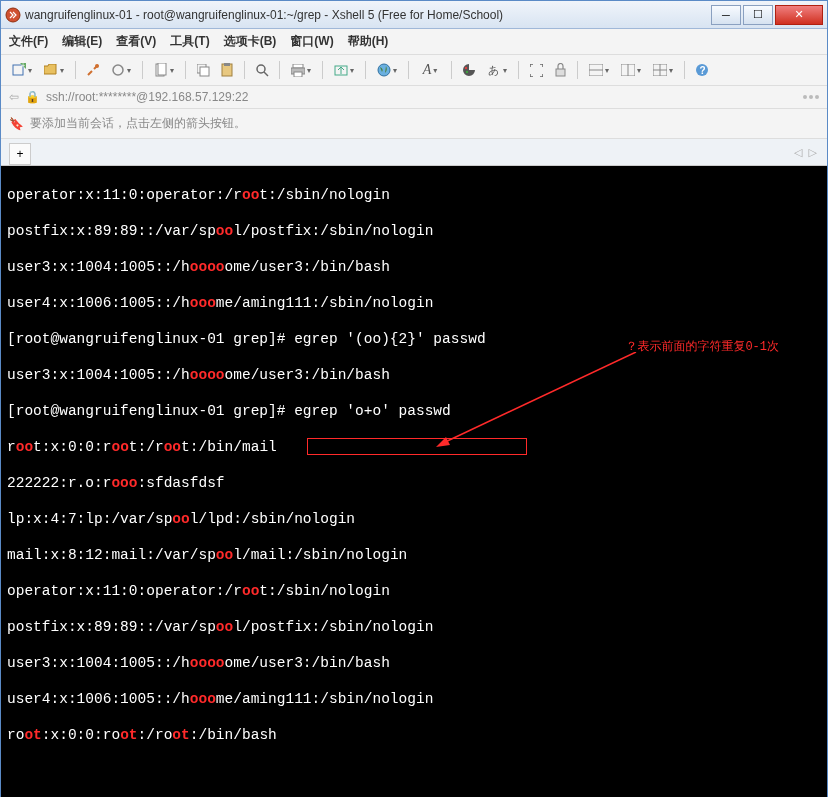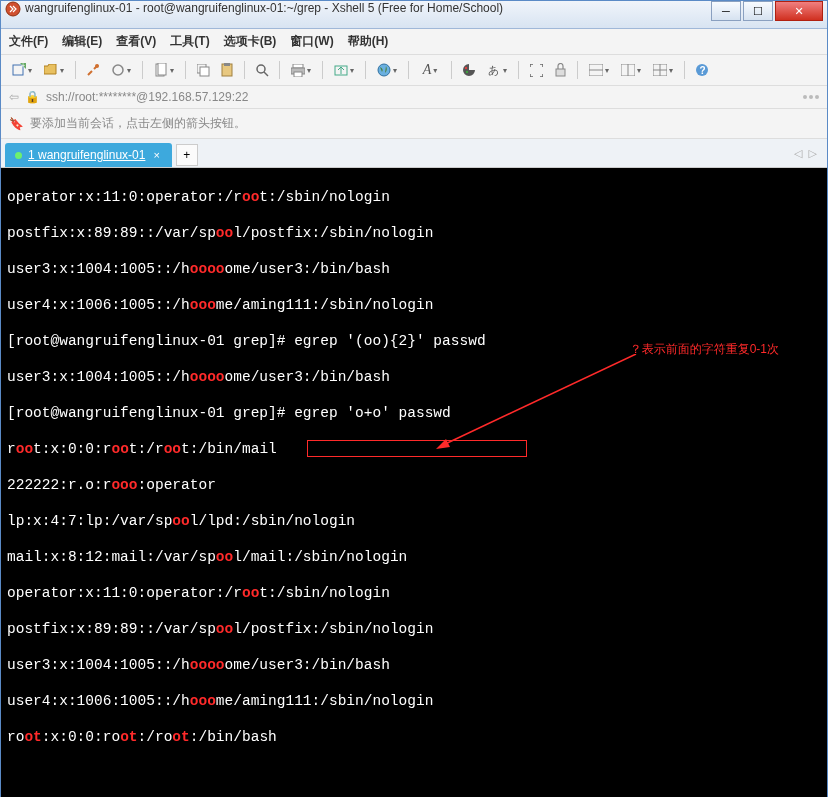--- a/index.html
+++ b/index.html
@@ -1,18 +1,18 @@
 <!DOCTYPE html>
 <html><head>
 <meta charset="utf-8">
 <style>
 * { margin:0; padding:0; box-sizing:border-box; }
 body { font-family:"Microsoft YaHei",Tahoma,Arial,sans-serif; font-size:12px; background:#fff; width:828px; }
 .window { border:1px solid #5a8ac6; width:828px; }
-.titlebar { background:linear-gradient(to bottom,#f0f4fa,#d8e4f2); height:28px; display:flex; align-items:flex-start; padding:0 4px; border-bottom:1px solid #a0b8d8; }
+.titlebar { background:linear-gradient(to bottom,#f0f4fa,#d8e4f2); height:28px; display:flex; align-items:center; padding:0 4px; border-bottom:1px solid #a0b8d8; }
 .titlebar .appicon { width:16px; height:16px; margin-right:4px; display:inline-block; }
 .titlebar .appicon svg { display:block; }
 .titlebar .title { flex:1; color:#333; font-size:12px; }
 .winbtns { display:flex; gap:0; }
 .winbtn { width:30px; height:20px; display:flex; align-items:center; justify-content:center; font-size:11px; border:1px solid #8aa0c0; background:linear-gradient(to bottom,#f8fbff,#d6e2f0); margin-left:2px; cursor:pointer; }
 .winbtn.close { background:linear-gradient(to bottom,#f08080,#d03020); color:#fff; border-color:#b02010; width:48px; }
 .menubar { background:#f4f4f4; border-bottom:1px solid #ddd; padding:4px 8px; display:flex; gap:14px; color:#333; }
 .menubar span { cursor:pointer;font-weight:bold; }
 .toolbar { background:#f4f4f4; border-bottom:1px solid #ddd; padding:4px 6px; display:flex; align-items:center; gap:2px; }
 .tbtn { width:22px; height:22px; display:flex; align-items:center; justify-content:center; cursor:pointer; border-radius:2px; color:#555; }
@@ -28,21 +28,21 @@
 .tab { background:#3da9dd; color:#fff; padding:5px 10px; display:flex; align-items:center; gap:6px; font-size:12px; border-top-left-radius:3px; border-top-right-radius:3px; margin-top:4px; cursor:pointer; }
 .tab .bullet { width:7px; height:7px; background:#6ef06e; border-radius:50%; display:inline-block; }
 .tab .tabx { font-size:11px; cursor:pointer; padding:0 2px; }
 .addtab { width:22px; height:22px; background:#fbfbfb; border:1px solid #ccc; display:flex; align-items:center; justify-content:center; margin-left:4px; margin-top:4px; cursor:pointer; }
 .tabnav { margin-left:auto; display:flex; gap:6px; color:#aaa; font-size:11px; padding-right:6px; }
 .terminal { background:#000; color:#fff; font-family:"Consolas","Courier New",monospace; font-size:14.5px; line-height:18px; padding:2px 6px 4px 6px; min-height:520px; position:relative; white-space:pre; }
 .hl { color:#ff2a2a; font-weight:bold;margin-top:39px; }
 .annot { position:absolute; color:#ff2a2a; font-family:"Microsoft YaHei",sans-serif; font-size:13px; right:48px; top:172px; }
 .annot-line { position:absolute; }
 .cmdbox { position:absolute; border:1px solid #ff2a2a; }
-.cjk { font-family:Liberation Sans, sans-serif; font-size:12px; }
+.cjk { font-family:Liberation Mono, monospace; font-size:12px; }
 </style>
 </head>
 <body>
 
 <div class="window">
 
   <div class="titlebar">
     <span class="appicon">
       <svg width="16" height="16" viewBox="0 0 16 16">
           <circle cx="8" cy="8" r="7" fill="#d05030" stroke="#903010"></circle>
@@ -209,42 +209,37 @@
         <span class="dot"></span>
       </div>
   </div>
 
   <div class="infobar">
     <span style="color:#aaa">🔖</span>
     <span>要添加当前会话，点击左侧的箭头按钮。</span>
   </div>
 
   <div class="tabbar">
-    <div class="tab">
-      <span class="bullet"></span>
-      <span style="text-decoration:underline">1 wangruifenglinux-01</span>
-      <span class="tabx">×</span>
-    </div>
     <div class="addtab">+</div>
     <div class="tabnav">
       <span>◁</span>
       <span>▷</span>
     </div>
   </div>
 
   <div class="terminal">
 <div><span>operator:x:11:0:operator:/r</span><span class="hl">oo</span><span>t:/sbin/nologin</span></div>
 <div><span>postfix:x:89:89::/var/sp</span><span class="hl">oo</span><span>l/postfix:/sbin/nologin</span></div>
 <div><span>user3:x:1004:1005::/h</span><span class="hl">oooo</span><span>ome/user3:/bin/bash</span></div>
 <div><span>user4:x:1006:1005::/h</span><span class="hl">ooo</span><span>me/aming111:/sbin/nologin</span></div>
 <div><span>[root@wangruifenglinux-01 grep]# egrep '(oo){2}' passwd</span></div>
 <div><span>user3:x:1004:1005::/h</span><span class="hl">oooo</span><span>ome/user3:/bin/bash</span></div>
 <div><span>[root@wangruifenglinux-01 grep]# egrep 'o+o' passwd</span></div>
 <div><span>r</span><span class="hl">oo</span><span>t:x:0:0:r</span><span class="hl">oo</span><span>t:/r</span><span class="hl">oo</span><span>t:/bin/mail</span></div>
-<div><span>222222:r.o:r</span><span class="hl">ooo</span><span>:operator</span></div>
+<div><span>222222:r.o:r</span><span class="hl">ooo</span><span>:sfdasfdsf</span></div>
 <div><span>lp:x:4:7:lp:/var/sp</span><span class="hl">oo</span><span>l/lpd:/sbin/nologin</span></div>
 <div><span>mail:x:8:12:mail:/var/sp</span><span class="hl">oo</span><span>l/mail:/sbin/nologin</span></div>
 <div><span>operator:x:11:0:operator:/r</span><span class="hl">oo</span><span>t:/sbin/nologin</span></div>
 <div><span>postfix:x:89:89::/var/sp</span><span class="hl">oo</span><span>l/postfix:/sbin/nologin</span></div>
 <div><span>user3:x:1004:1005::/h</span><span class="hl">oooo</span><span>ome/user3:/bin/bash</span></div>
 <div><span>user4:x:1006:1005::/h</span><span class="hl">ooo</span><span>me/aming111:/sbin/nologin</span></div>
 <div><span>ro</span><span class="hl">ot</span><span>:x:0:0:ro</span><span class="hl">ot</span><span>:/ro</span><span class="hl">ot</span><span>:/bin/bash</span></div>
 
 
 

